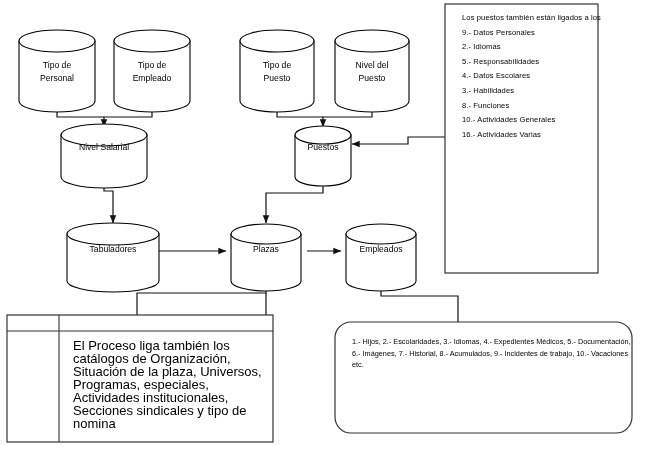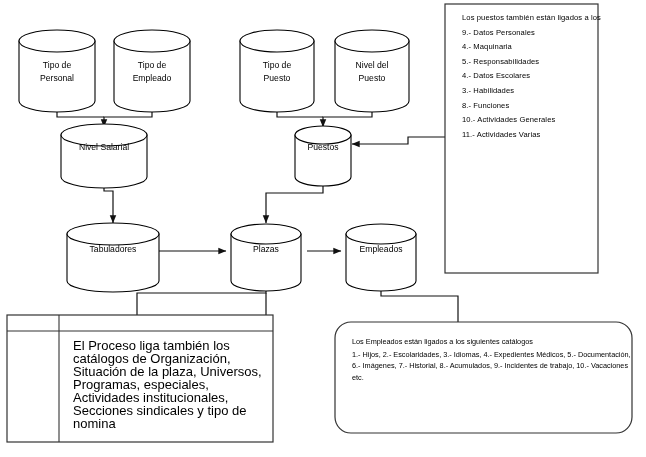--- a/index.html
+++ b/index.html
@@ -197,30 +197,29 @@
     <g>
       <rect class="panel-rect" x="335" y="322" width="297" height="111" rx="16" ry="16"></rect>
     </g>
   </svg>
 
   <div class="txt-layer">
 
     <div class="txtbox" id="req-text">
       <span class="hdr">Los puestos también están ligados a los</span>
       <span class="itm">9.- Datos Personales</span>
-      <span class="itm">4.- Maquinaria</span>
+      <span class="itm">2.- Idiomas</span>
       <span class="itm">5.- Responsabilidades</span>
       <span class="itm">4.- Datos Escolares</span>
       <span class="itm">3.- Habilidades</span>
       <span class="itm">8.- Funciones</span>
       <span class="itm">10.- Actividades Generales</span>
-      <span class="itm">11.- Actividades Varias</span>
+      <span class="itm">16.- Actividades Varias</span>
     </div>
 
     <div class="txtbox" id="proc-text">El Proceso liga también los catálogos de Organización, Situación de la plaza, Universos, Programas, especiales, Actividades institucionales, Secciones sindicales y tipo de nomina</div>
 
     <div class="txtbox" id="emp-text">
-      <span class="hdr">Los Empleados están ligados a los siguientes catálogos</span>
       <span>1.- Hijos, 2.- Escolaridades, 3.- Idiomas, 4.- Expedientes Médicos, 5.- Documentación, 6.- Imágenes, 7.- Historial, 8.- Acumulados, 9.- Incidentes de trabajo, 10.- Vacaciones etc.</span>
     </div>
 
   </div>
 </div>
 
 </body></html>

